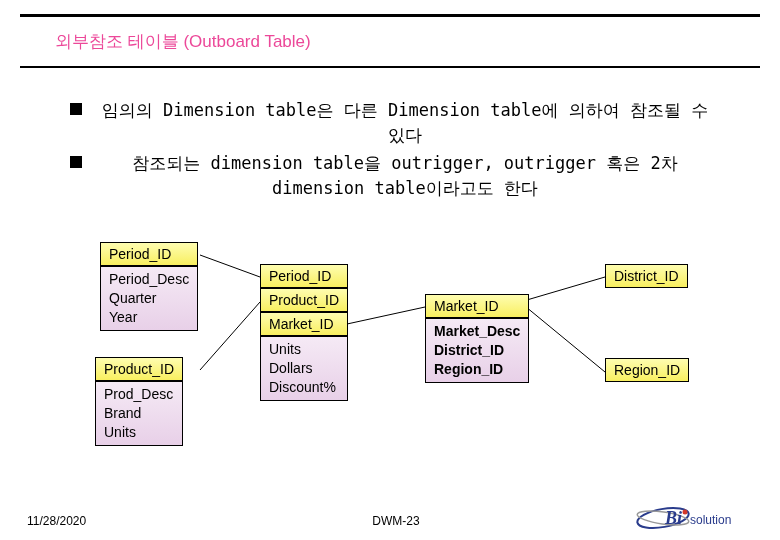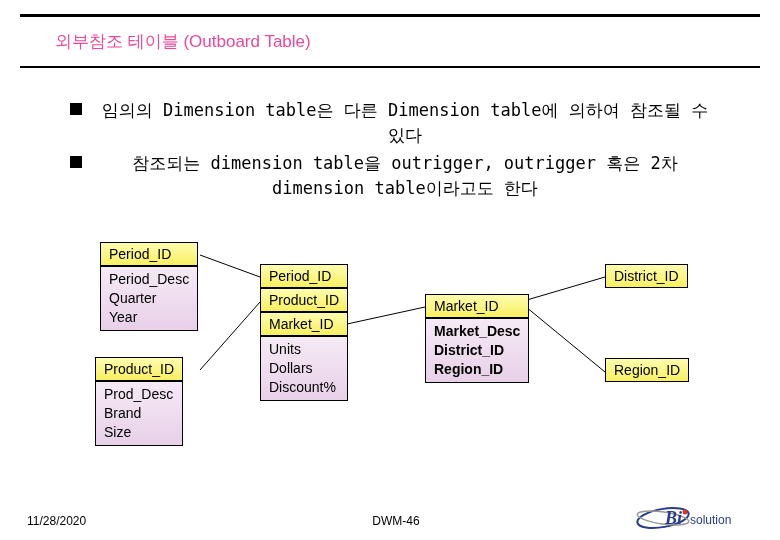--- a/index.html
+++ b/index.html
@@ -156,21 +156,21 @@
     <div class="cell header-cell">Period_ID</div>
     <div class="cell body-cell body-line" style="white-space:pre;">Period_Desc
 Quarter
 Year</div>
   </div>
 
   <div class="tbl" style="left:20px; top:115px;">
     <div class="cell header-cell">Product_ID</div>
     <div class="cell body-cell body-line" style="white-space:pre;">Prod_Desc
 Brand
-Size</div>
+Units</div>
   </div>
 
   <div class="tbl" style="left:185px; top:22px;">
     <div class="cell header-cell">Period_ID</div>
     <div class="cell header-cell">Product_ID</div>
     <div class="cell header-cell">Market_ID</div>
     <div class="cell body-cell body-line" style="white-space:pre;">Units
 Dollars
 Discount%</div>
   </div>
@@ -187,21 +187,21 @@
   </div>
 
   <div class="tbl" style="left:530px; top:116px;">
     <div class="cell header-cell">Region_ID</div>
   </div>
 
 </div>
 
 <div class="footer">
   <div class="footer-date">11/28/2020</div>
-  <div class="footer-page">DWM-46</div>
+  <div class="footer-page">DWM-23</div>
   <svg class="logo" viewBox="0 0 120 28">
     <ellipse cx="28" cy="14" rx="26" ry="9" fill="none" stroke="#2a3c8c" stroke-width="2" transform="rotate(-10 28 14)"></ellipse>
     <ellipse cx="28" cy="14" rx="26" ry="6" fill="none" stroke="#999" stroke-width="1.5" transform="rotate(8 28 14)"></ellipse>
     <text x="30" y="20" font-family="Georgia, serif" font-style="italic" font-size="18" fill="#2a3c8c" font-weight="bold">Bi</text>
     <circle cx="50" cy="8" r="2.5" fill="#d43a2a"></circle>
     <text x="55" y="20" font-family="Arial" font-size="12" fill="#2a3c8c">solution</text>
   </svg>
 </div>
 
 </body></html>

